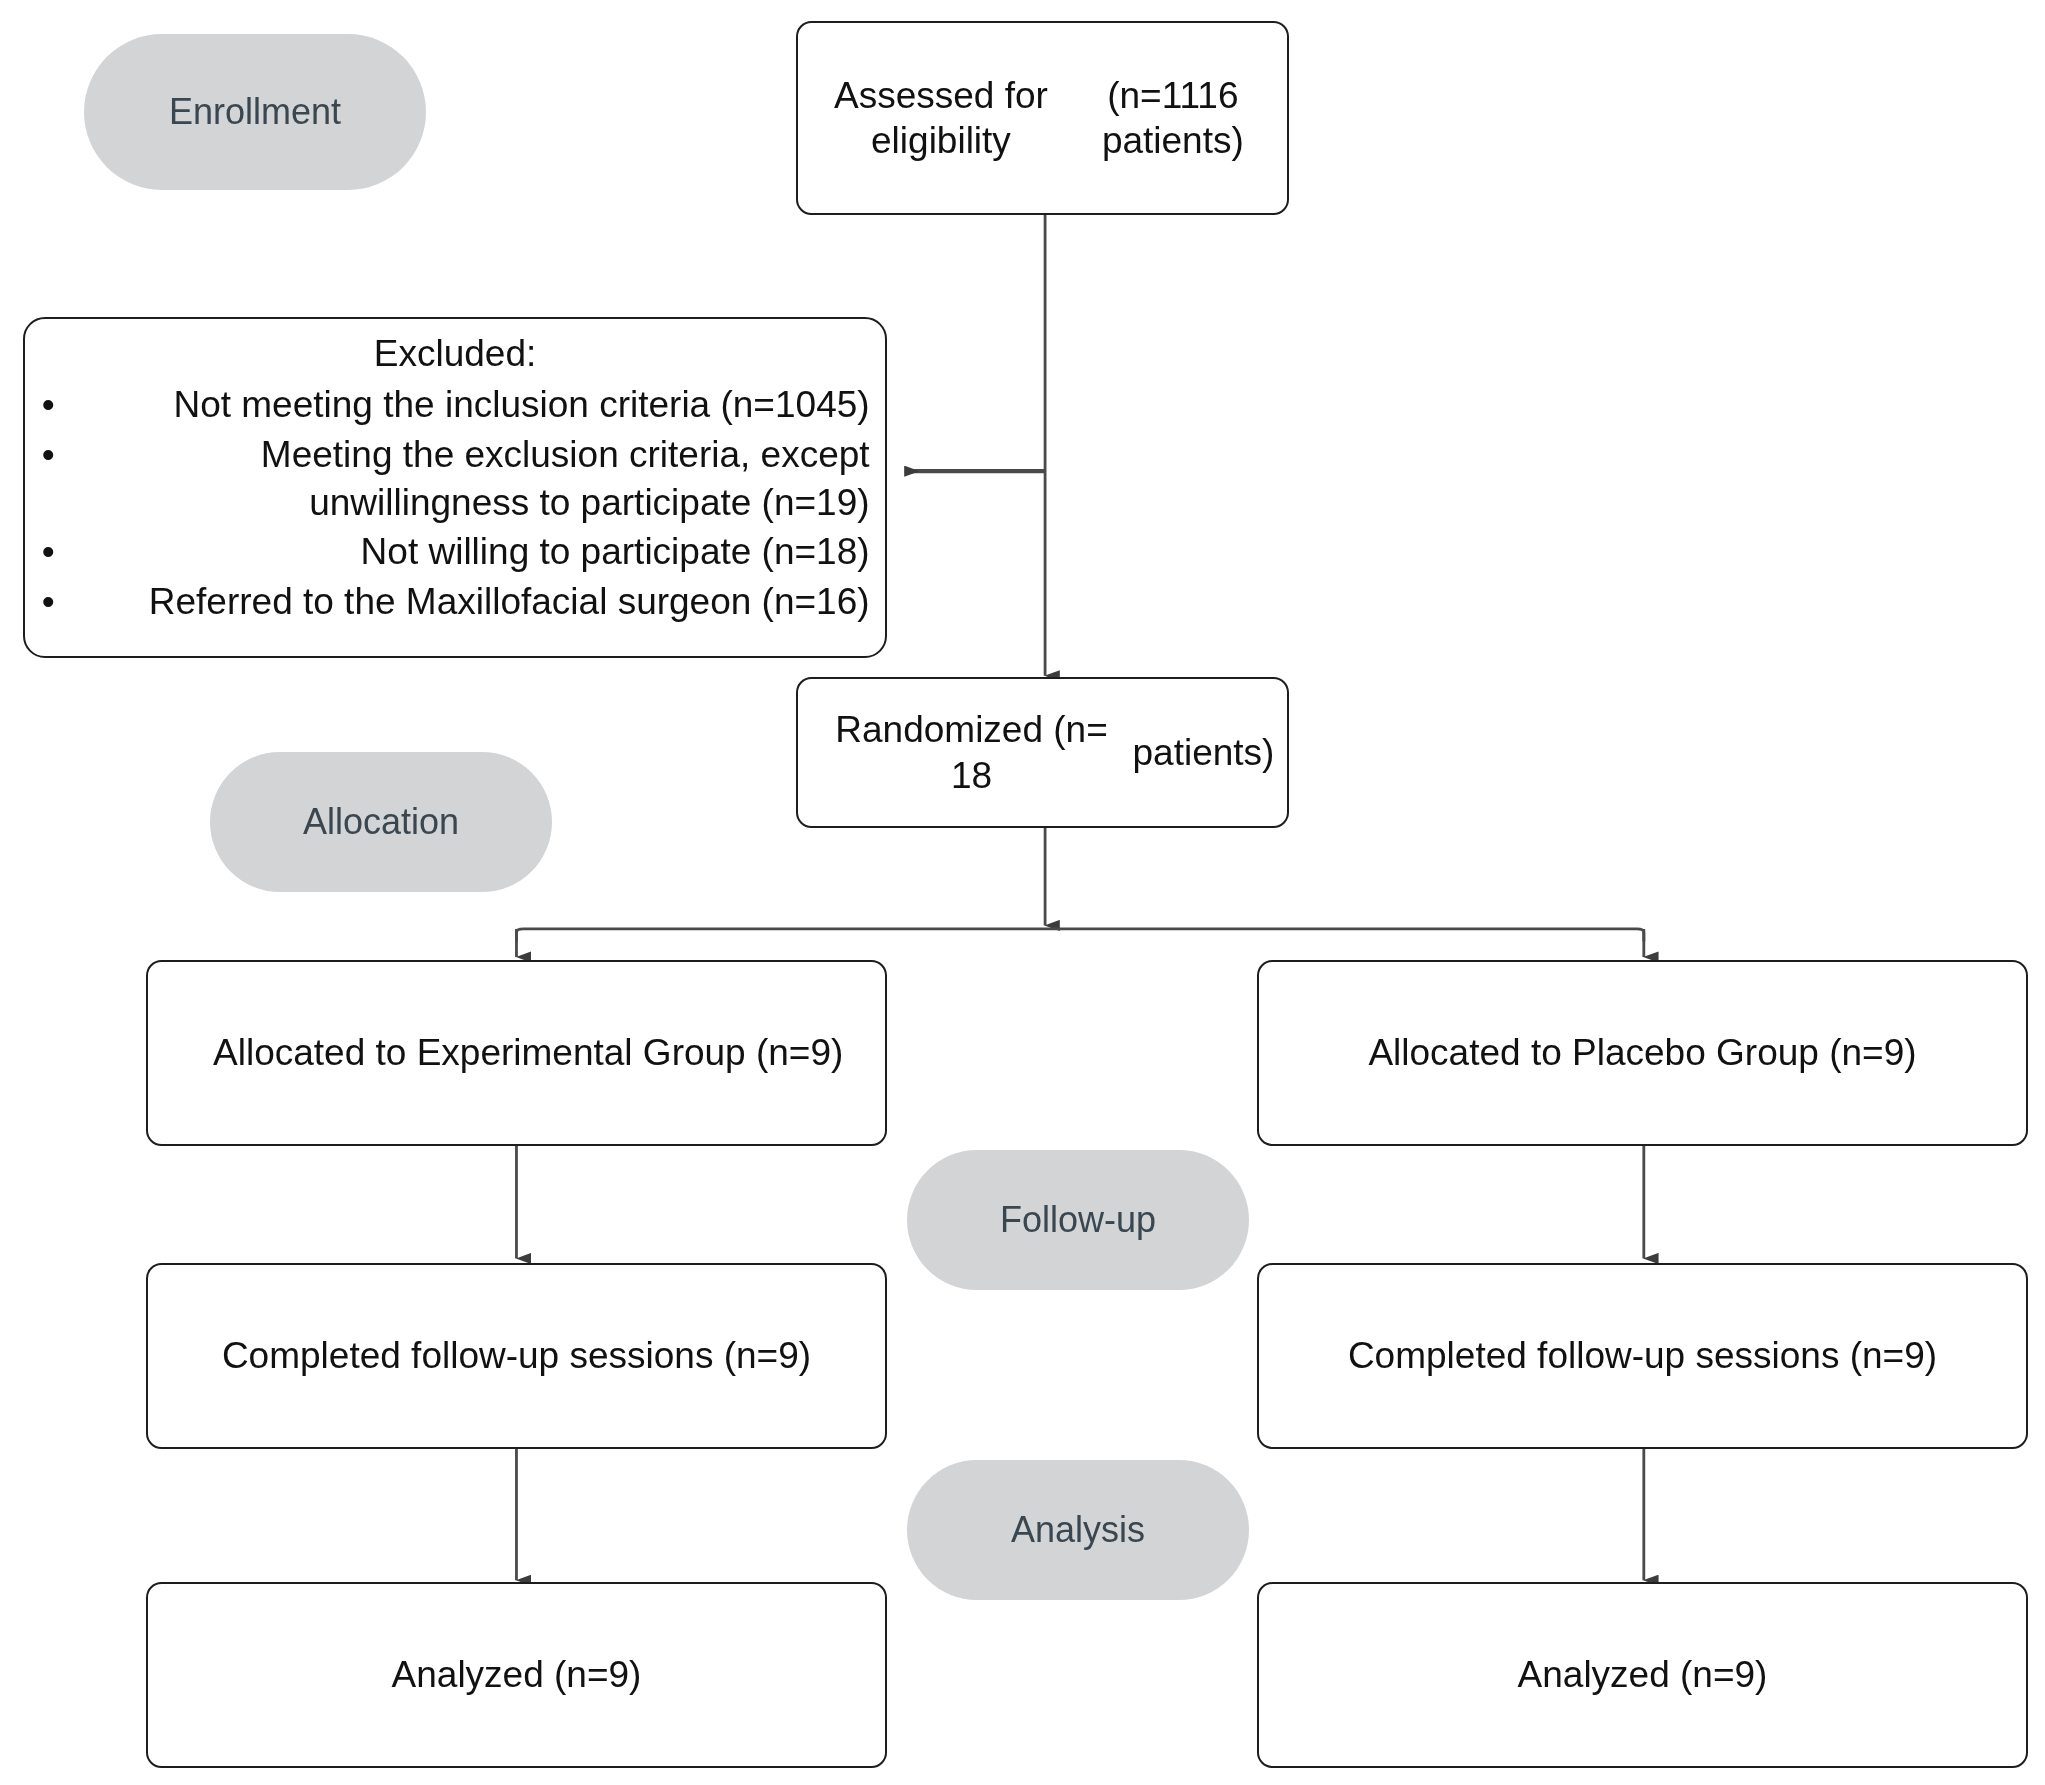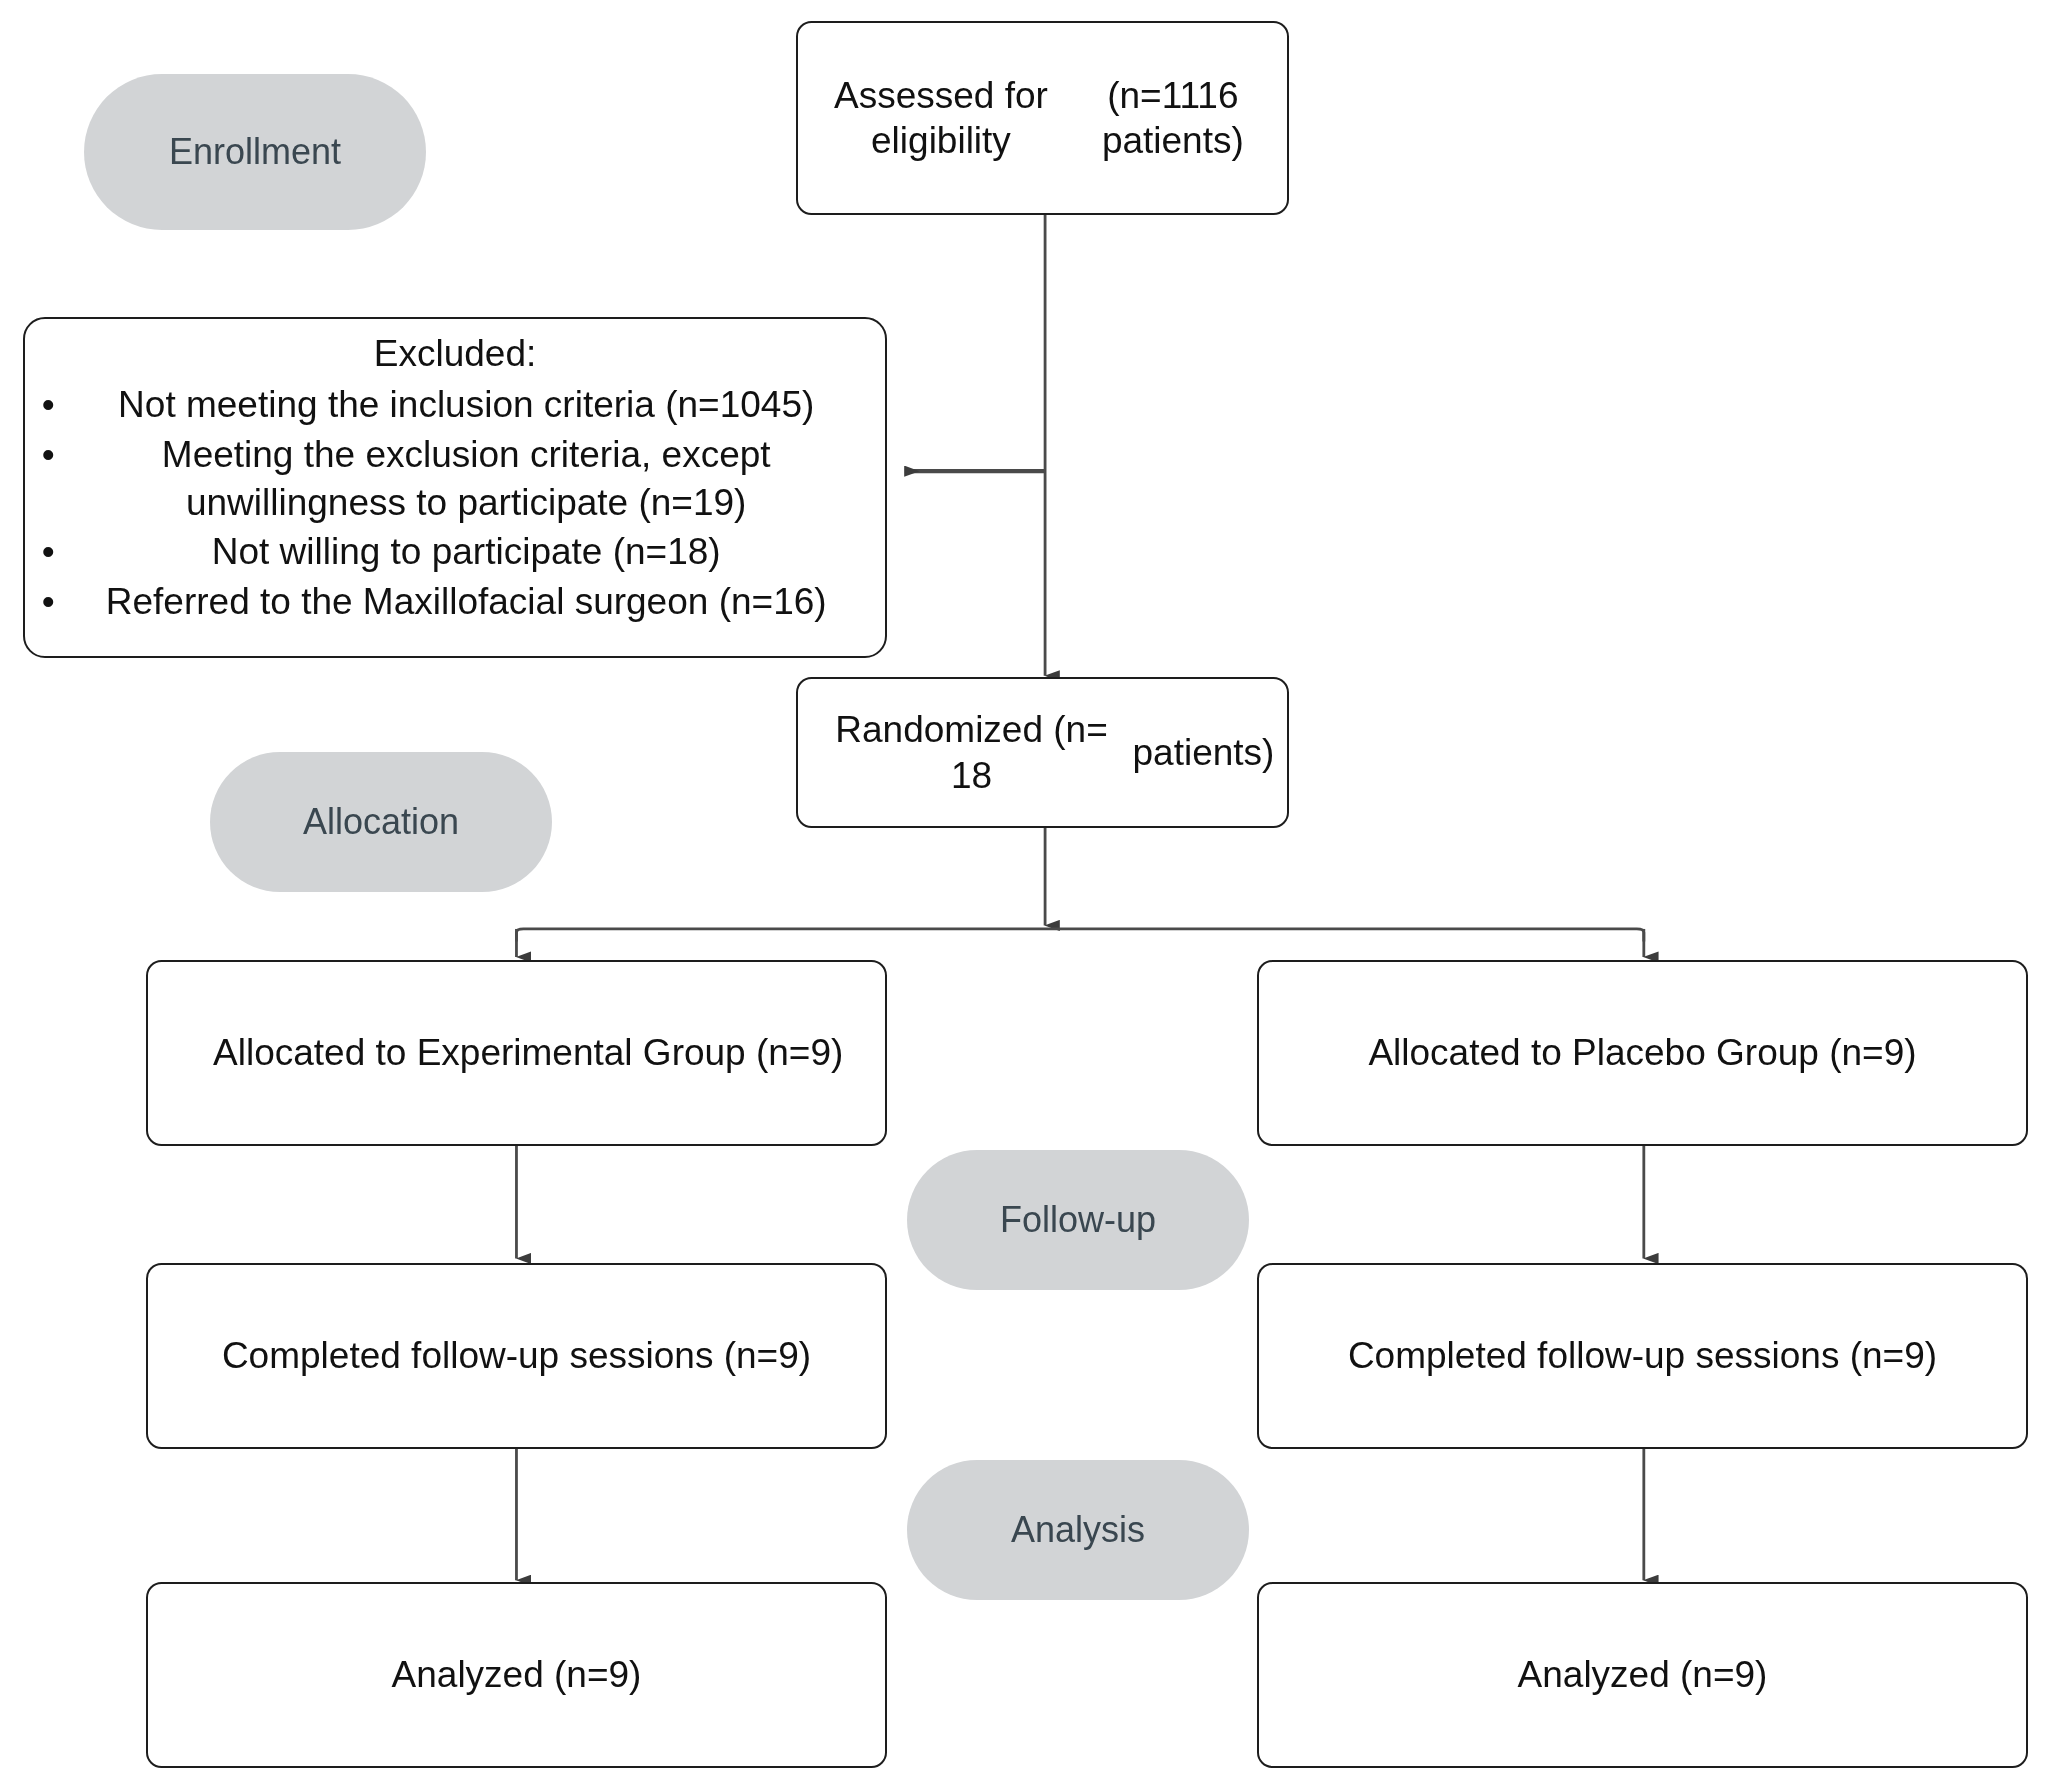--- a/index.html
+++ b/index.html
@@ -74,21 +74,21 @@
   }
   .excluded-list {
     list-style: none;
     margin: 0;
     padding: 0;
   }
   .excluded-list li {
     position: relative;
     padding-left: 22.4px;
     margin: 0 0 1.4px 0;
-    text-align: center;
+    text-align: right;
   }
   .excluded-list li::before {
     content: "\2022";
     position: absolute;
     left: 1.4px;
     top: 0;
   }
 </style>
 </head>
 <body>
@@ -116,21 +116,21 @@
 
     <line x1="736" y1="1634" x2="736" y2="1795" stroke="#4a4a4a" stroke-width="4" marker-end="url(#arrowDown)"></line>
 
     <line x1="736" y1="2066" x2="736" y2="2254" stroke="#4a4a4a" stroke-width="4" marker-end="url(#arrowDown)"></line>
 
     <line x1="2344" y1="1634" x2="2344" y2="1795" stroke="#4a4a4a" stroke-width="4" marker-end="url(#arrowDown)"></line>
 
     <line x1="2344" y1="2066" x2="2344" y2="2254" stroke="#4a4a4a" stroke-width="4" marker-end="url(#arrowDown)"></line>
   </svg>
 
-  <div class="stage-pill" style="left:84px; top:34px; width:342px; height:156px;margin-top:40px;">
+  <div class="stage-pill" style="left:84px; top:34px; width:342px; height:156px;">
     <span>Enrollment</span>
   </div>
 
   <div class="stage-pill" style="left:210px; top:752px; width:342px; height:140px;">
     <span>Allocation</span>
   </div>
 
   <div class="stage-pill" style="left:907px; top:1460px; width:342px; height:140px;">
     <span>Analysis</span>
   </div>

